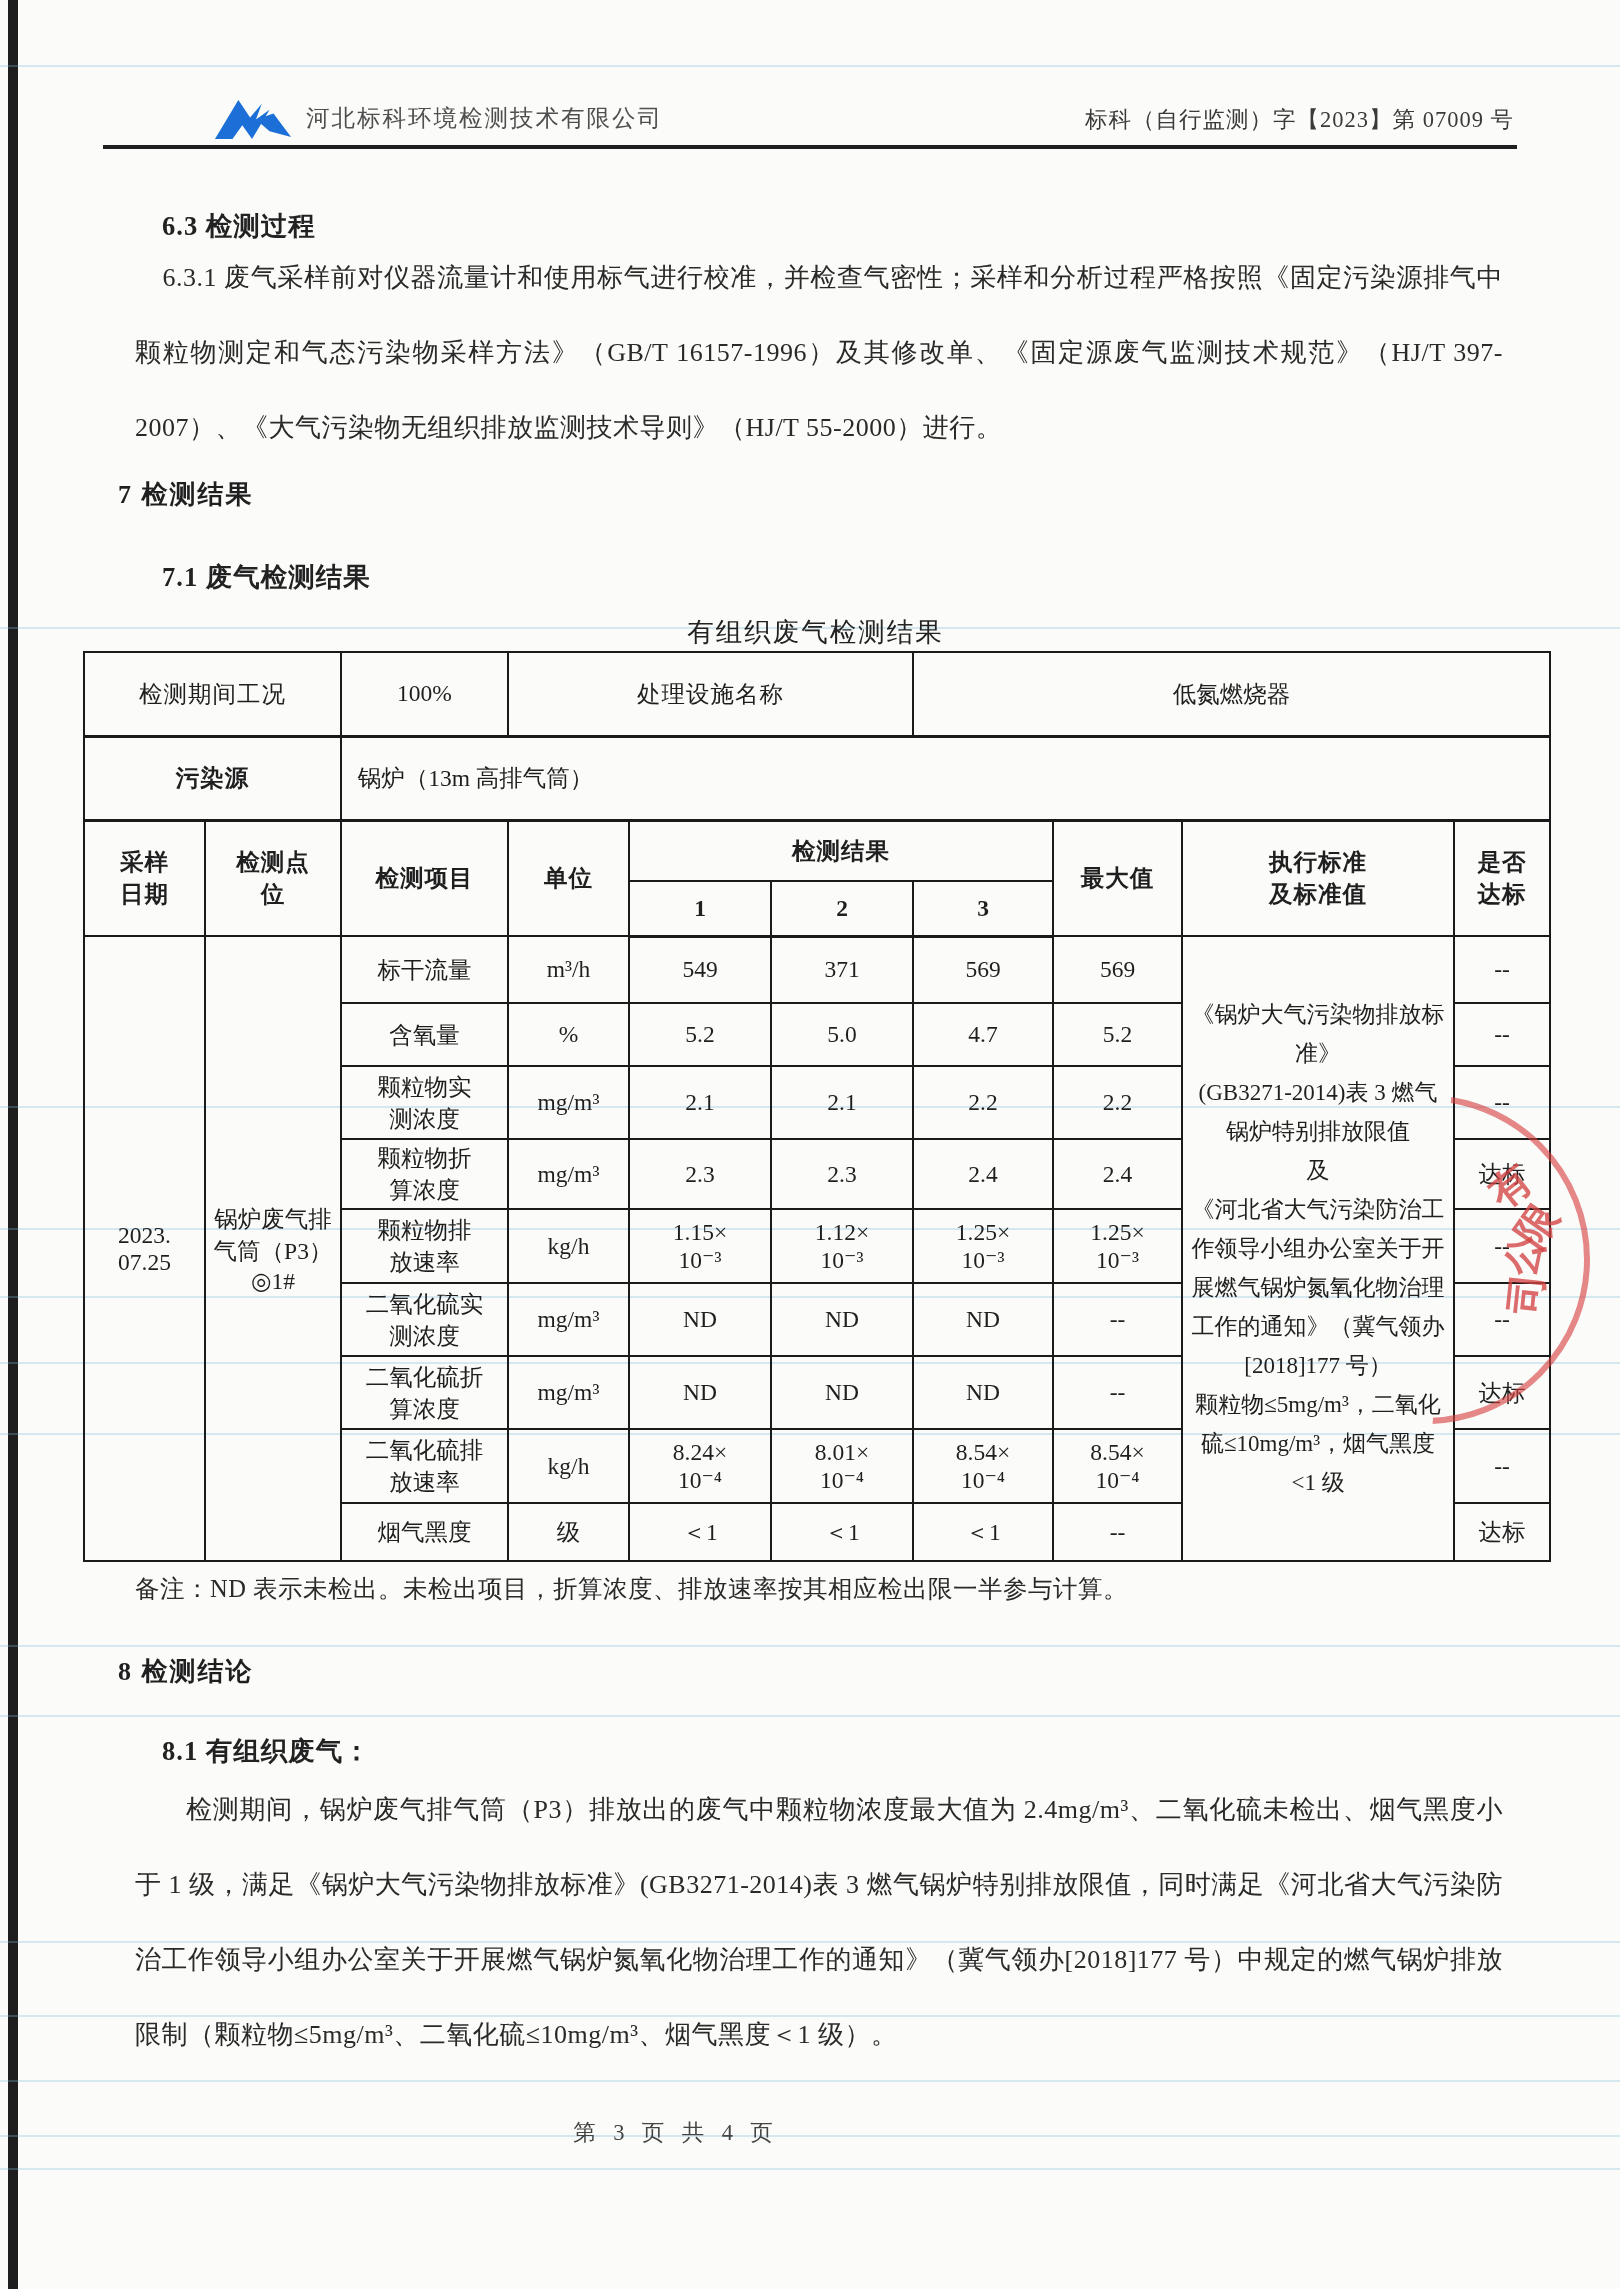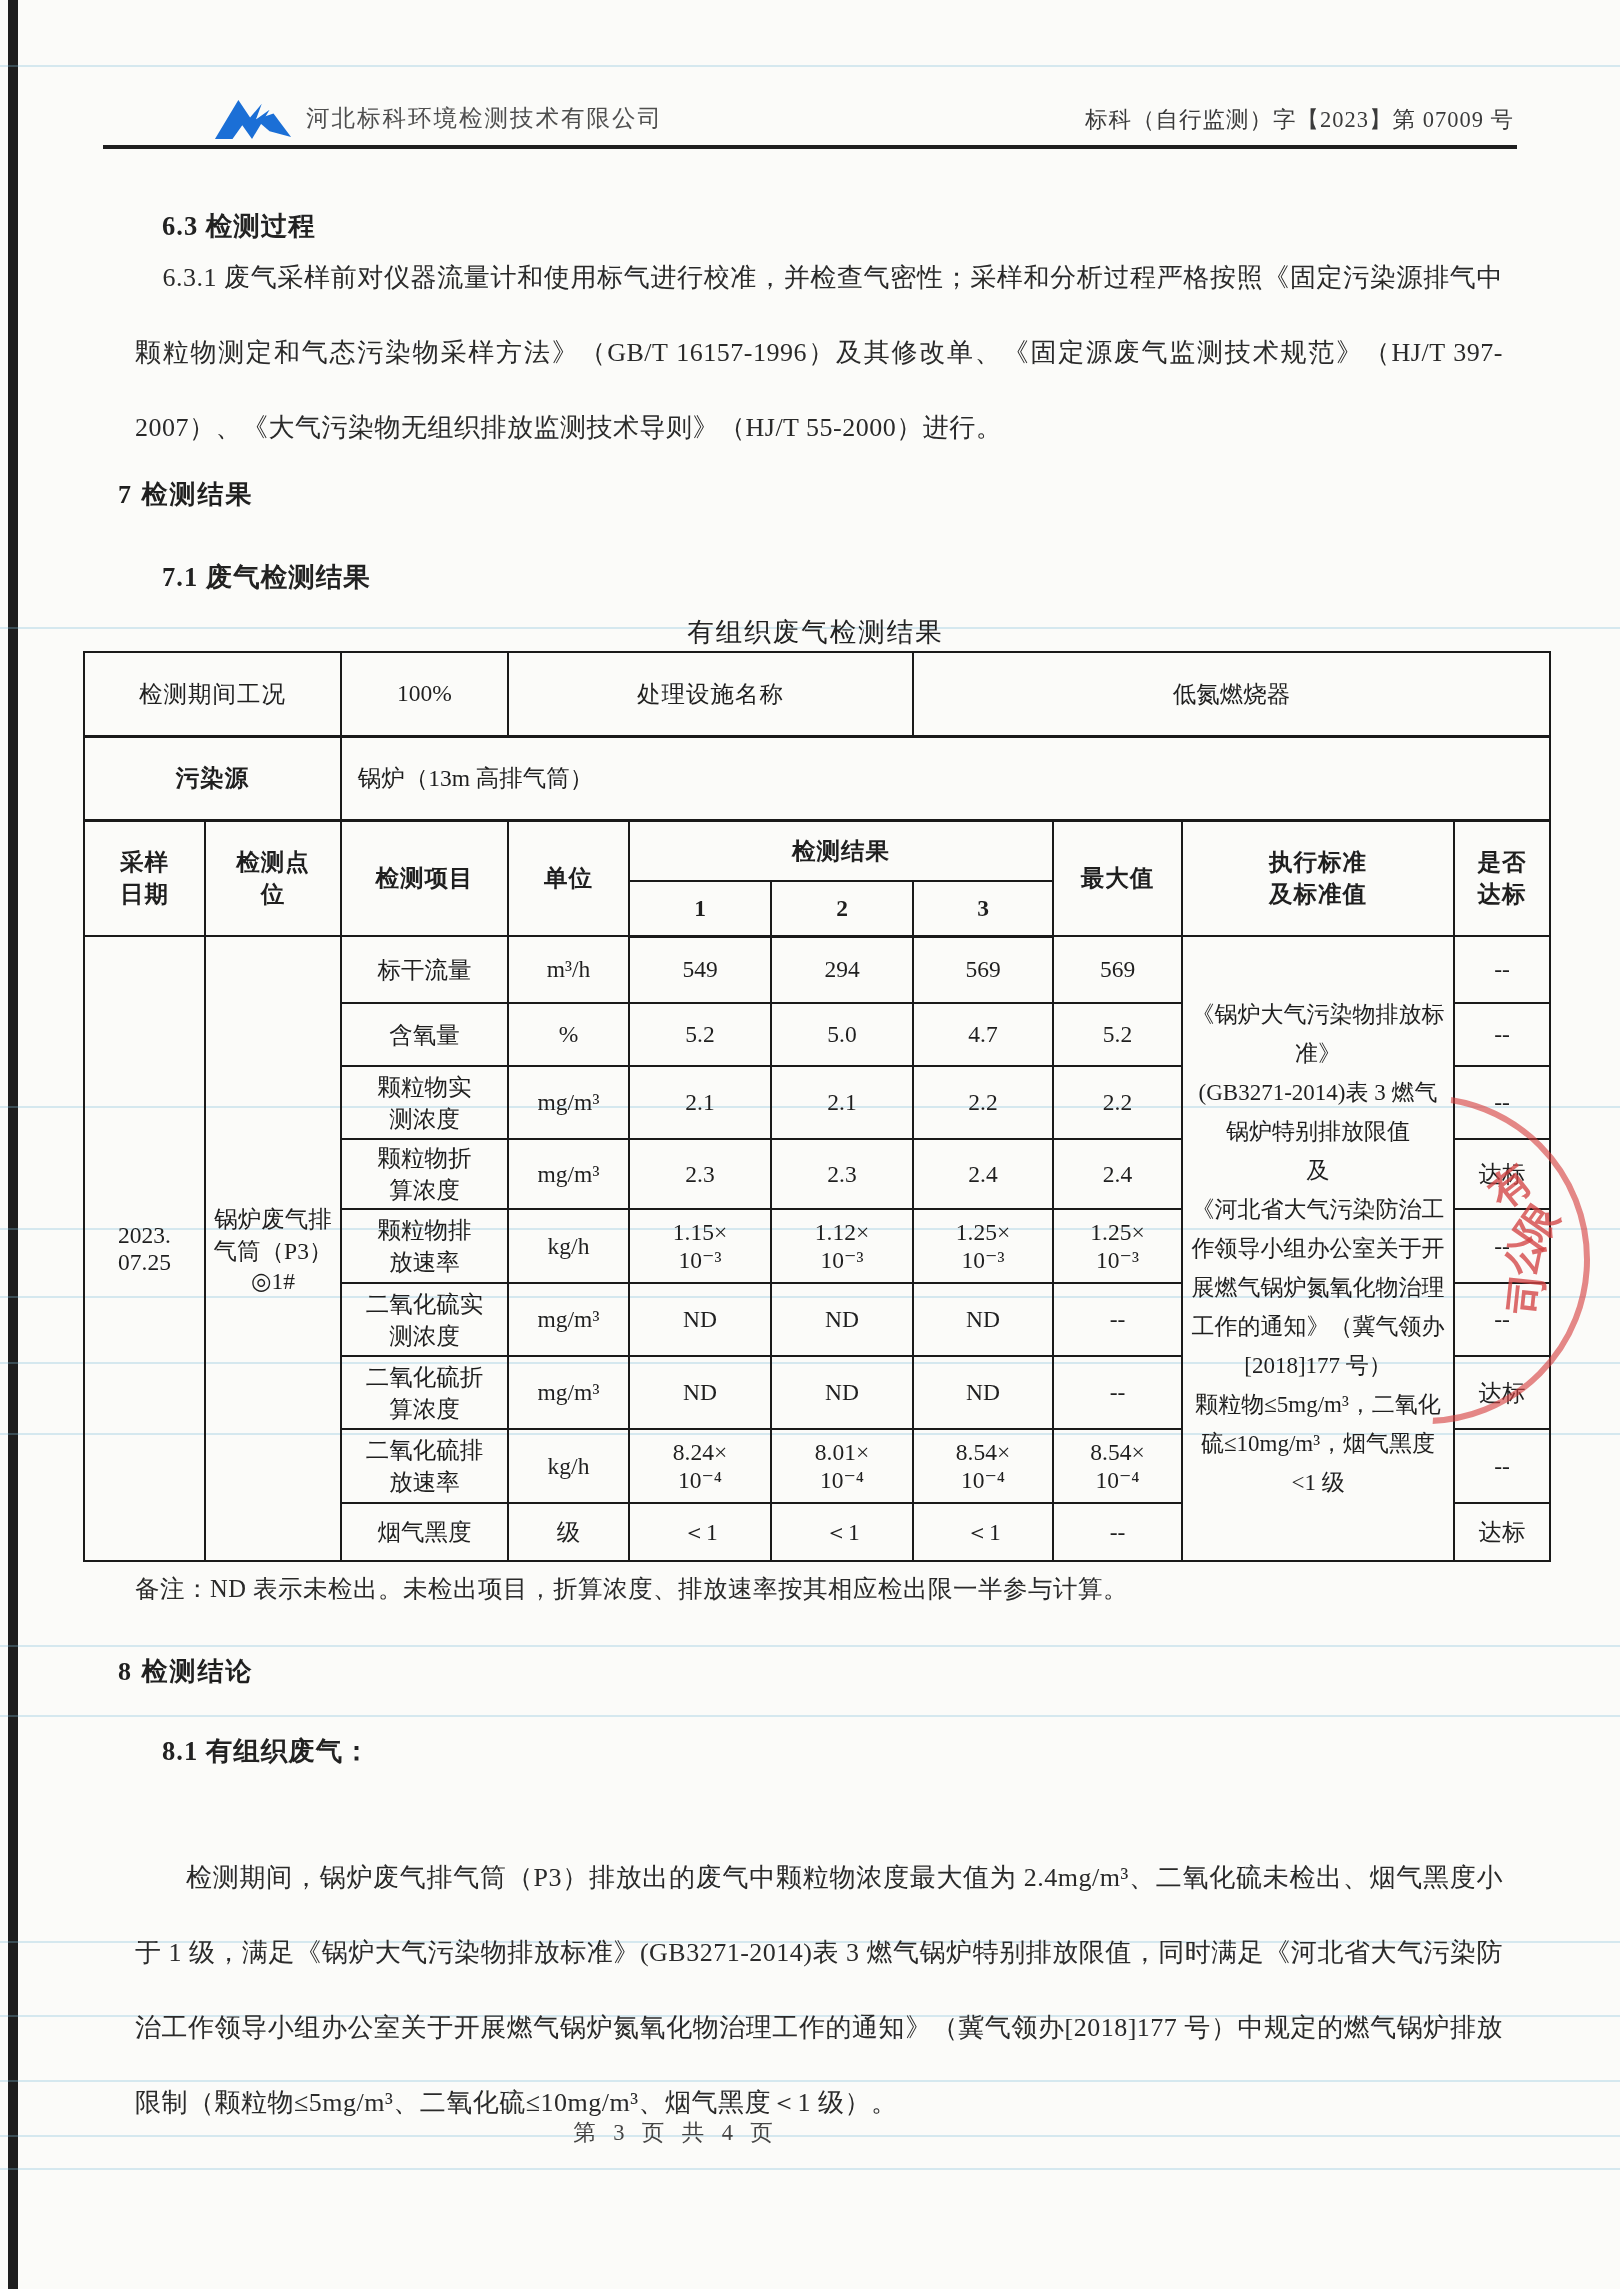--- a/index.html
+++ b/index.html
@@ -140,21 +140,21 @@
     </tr>
 
     <tr style="height:67px">
       <td rowspan="9">2023.
 07.25</td>
       <td rowspan="9">锅炉废气排气筒（P3）
 ◎1#</td>
       <td>标干流量</td>
       <td>m³/h</td>
       <td>549</td>
-      <td>294</td>
+      <td>371</td>
       <td>569</td>
       <td>569</td>
       <td rowspan="9" class="std">《锅炉大气污染物排放标准》
 (GB3271-2014)表 3 燃气锅炉特别排放限值
 及
 《河北省大气污染防治工作领导小组办公室关于开展燃气锅炉氮氧化物治理工作的通知》（冀气领办[2018]177 号）
 颗粒物≤5mg/m³，二氧化硫≤10mg/m³，烟气黑度&lt;1 级</td>
       <td>--</td>
     </tr>
     <tr style="height:63px">
@@ -243,21 +243,21 @@
       <td>--</td>
       <td>达标</td>
     </tr>
   </tbody>
     </table>
 
   <div class="note">备注：ND 表示未检出。未检出项目，折算浓度、排放速率按其相应检出限一半参与计算。</div>
 
   <div class="h-big" style="top:1654px">8  检测结论</div>
   <div class="h-small" style="top:1733px">8.1  有组织废气：</div>
-  <div class="para" style="top:1840px;text-indent:51px">检测期间，锅炉废气排气筒（P3）排放出的废气中颗粒物浓度最大值为 2.4mg/m³、二氧化硫未检出、烟气黑度小于 1 级，满足《锅炉大气污染物排放标准》(GB3271-2014)表 3 燃气锅炉特别排放限值，同时满足《河北省大气污染防治工作领导小组办公室关于开展燃气锅炉氮氧化物治理工作的通知》（冀气领办[2018]177 号）中规定的燃气锅炉排放限制（颗粒物≤5mg/m³、二氧化硫≤10mg/m³、烟气黑度＜1 级）。</div>
+  <div class="para" style="top:1772px;text-indent:51px">检测期间，锅炉废气排气筒（P3）排放出的废气中颗粒物浓度最大值为 2.4mg/m³、二氧化硫未检出、烟气黑度小于 1 级，满足《锅炉大气污染物排放标准》(GB3271-2014)表 3 燃气锅炉特别排放限值，同时满足《河北省大气污染防治工作领导小组办公室关于开展燃气锅炉氮氧化物治理工作的通知》（冀气领办[2018]177 号）中规定的燃气锅炉排放限制（颗粒物≤5mg/m³、二氧化硫≤10mg/m³、烟气黑度＜1 级）。</div>
 
   <div class="footer">第 3 页 共 4 页</div>
 
   <div class="stamp-arc"></div>
   <span class="stamp-char" style="left:1490px;top:1159px;transform:rotate(-38deg)">有</span>
   <span class="stamp-char" style="left:1517px;top:1198px;transform:rotate(-55deg)">限</span>
   <span class="stamp-char" style="left:1504px;top:1227px;transform:rotate(-70deg)">公</span>
   <span class="stamp-char" style="left:1506px;top:1266px;transform:rotate(-84deg)">司</span>
 
 </div>

